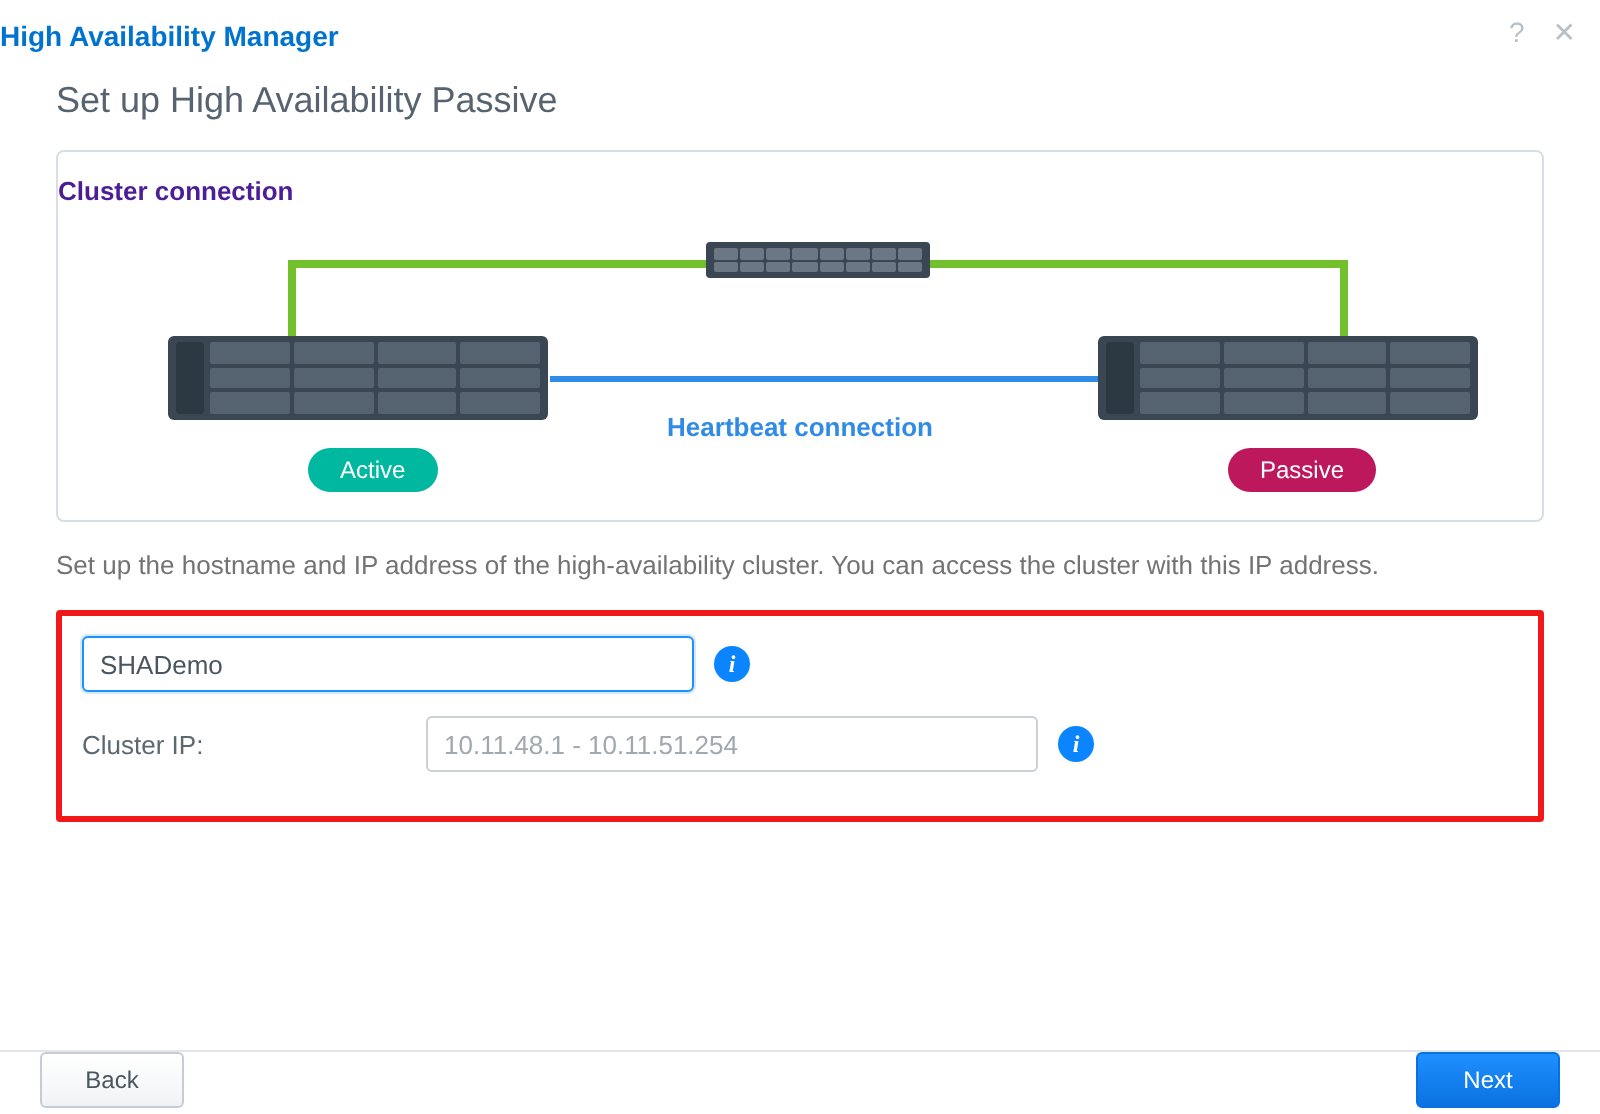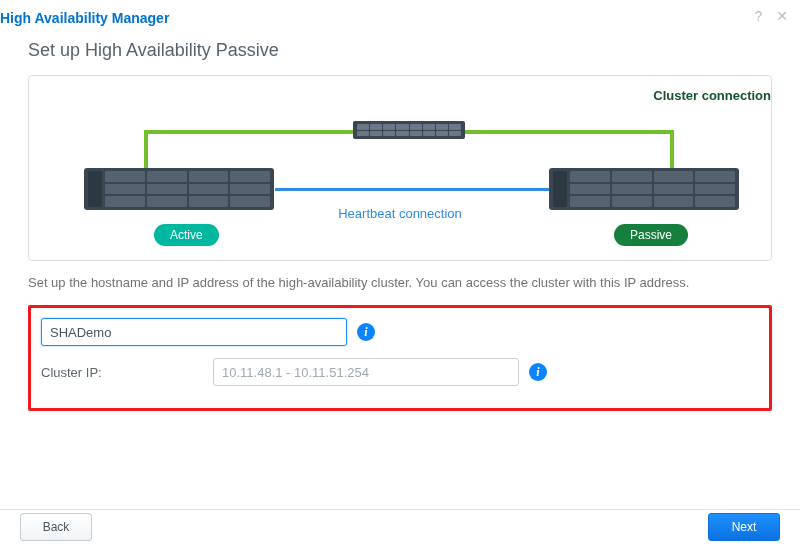--- a/index.html
+++ b/index.html
@@ -48,22 +48,22 @@
     height: 186px;
     position: relative;
     overflow: hidden;
     margin-bottom: 14px;
   }
   .cluster-label {
     position: absolute;
     top: 12px;
     left: 0;
     right: 0;
-    text-align: right;
-    color: #14532d;
+    text-align: left;
+    color: #4c1d95;
     font-weight: 600;
     font-size: 13px;
   }
   .cluster-line {
     position: absolute;
     background: #72c02c;
   }
   .cl-top { top: 54px; left: 115px; width: 210px; height: 4px; }
   .cl-top2 { top: 54px; left: 435px; width: 210px; height: 4px; }
   .cl-left { top: 54px; left: 115px; width: 4px; height: 40px; }
@@ -114,34 +114,34 @@
     height: 3px;
     background: #2f8be6;
   }
   .heartbeat-label {
     position: absolute;
     top: 130px;
     left: 0;
     right: 0;
     text-align: center;
     color: #2f8be6;
-    font-weight: 400;
+    font-weight: 700;
     font-size: 13px;
   }
   .badge {
     position: absolute;
     top: 148px;
     font-size: 12px;
     color: #fff;
     padding: 4px 16px;
     border-radius: 12px;
     font-weight: 500;
   }
   .badge.active { left: 125px; background: #00b7a0; }
-  .badge.passive { left: 585px; background: #15803d; }
+  .badge.passive { left: 585px; background: #be185d; }
 
   .instruction {
     color: #737373;
     font-size: 13px;
     margin-bottom: 15px;
   }
 
   .highlight {
     border: 3px solid #f01818;
     border-radius: 2px;
@@ -187,25 +187,25 @@
     display: inline-flex;
     align-items: center;
     justify-content: center;
     margin-left: 10px;
     cursor: pointer;
   }
 
   .footer {
     position: absolute;
     left: 0; right: 0; bottom: 0;
-    height: 48px;
+    height: 32px;
     border-top: 1px solid #e2e6ea;
     display: flex;
-    align-items: flex-end;
-    padding: 16px 20px;
+    align-items: flex-start;
+    padding: 0 20px;
     gap: 10px;
     background: #fff;
   }
   .footer .spacer { flex: 1; }
   .btn {
     height: 28px;
     min-width: 72px;
     padding: 0 14px;
     border-radius: 3px;
     font-size: 12px;

